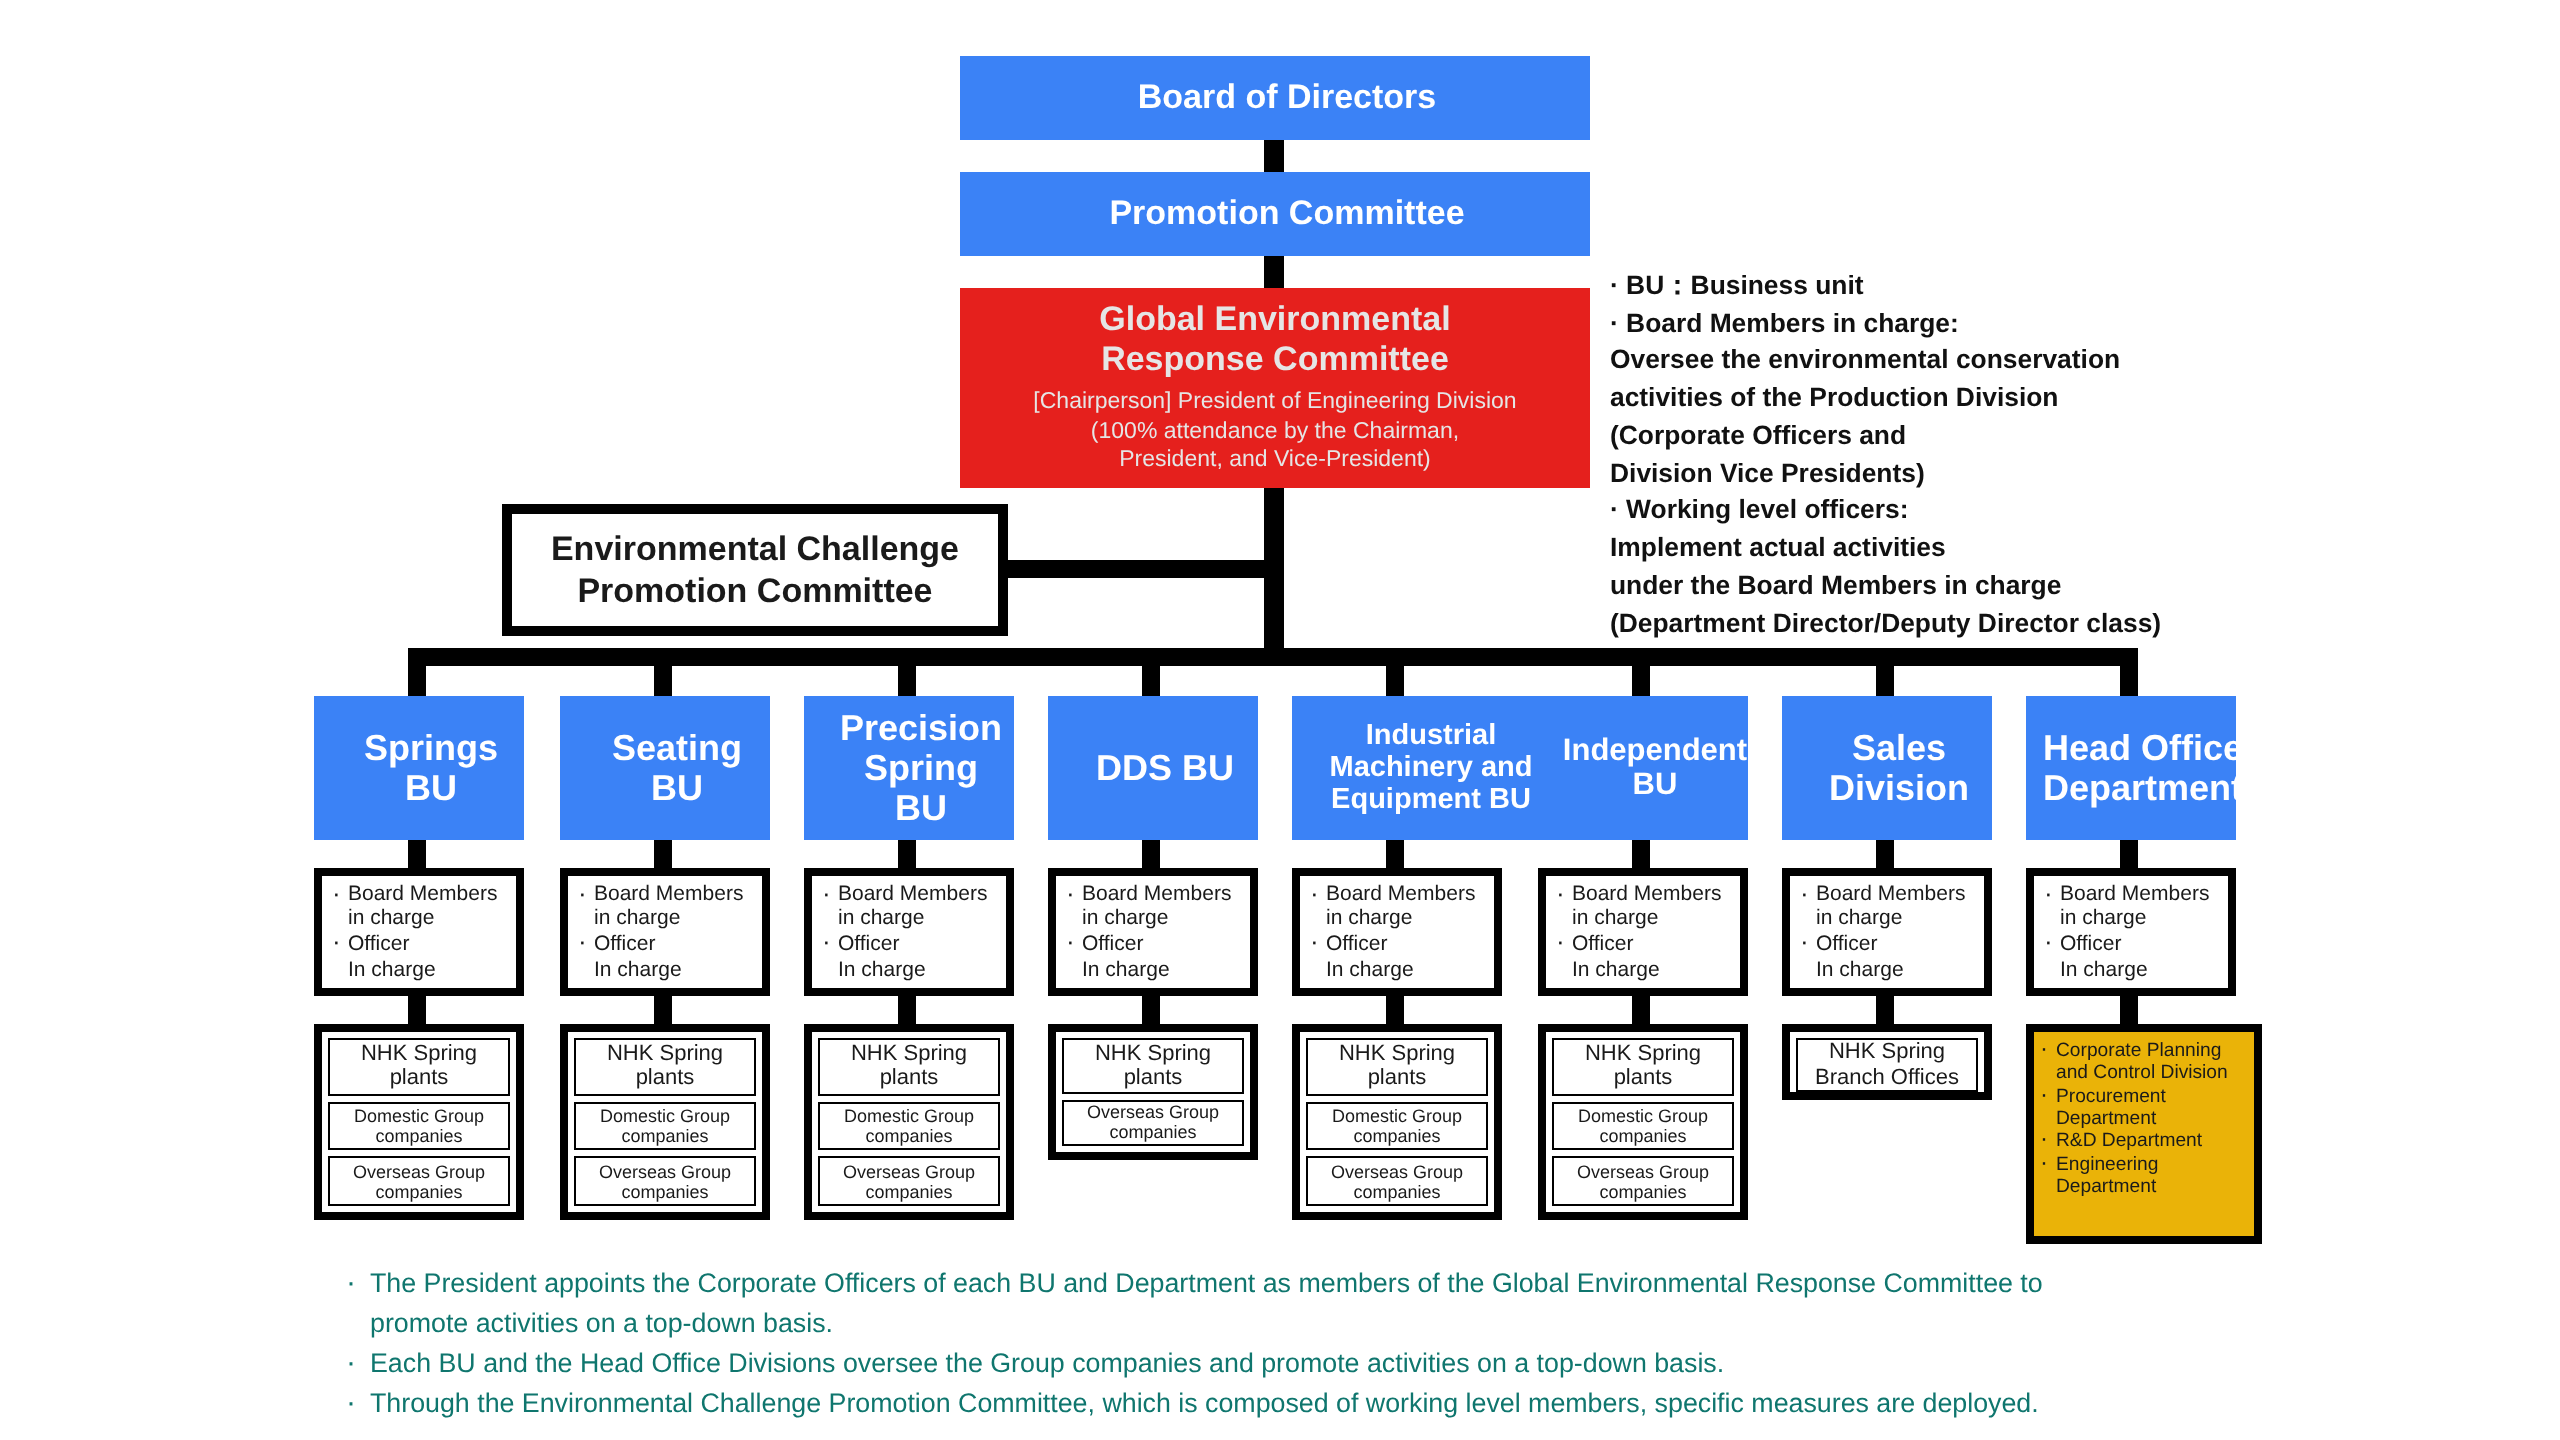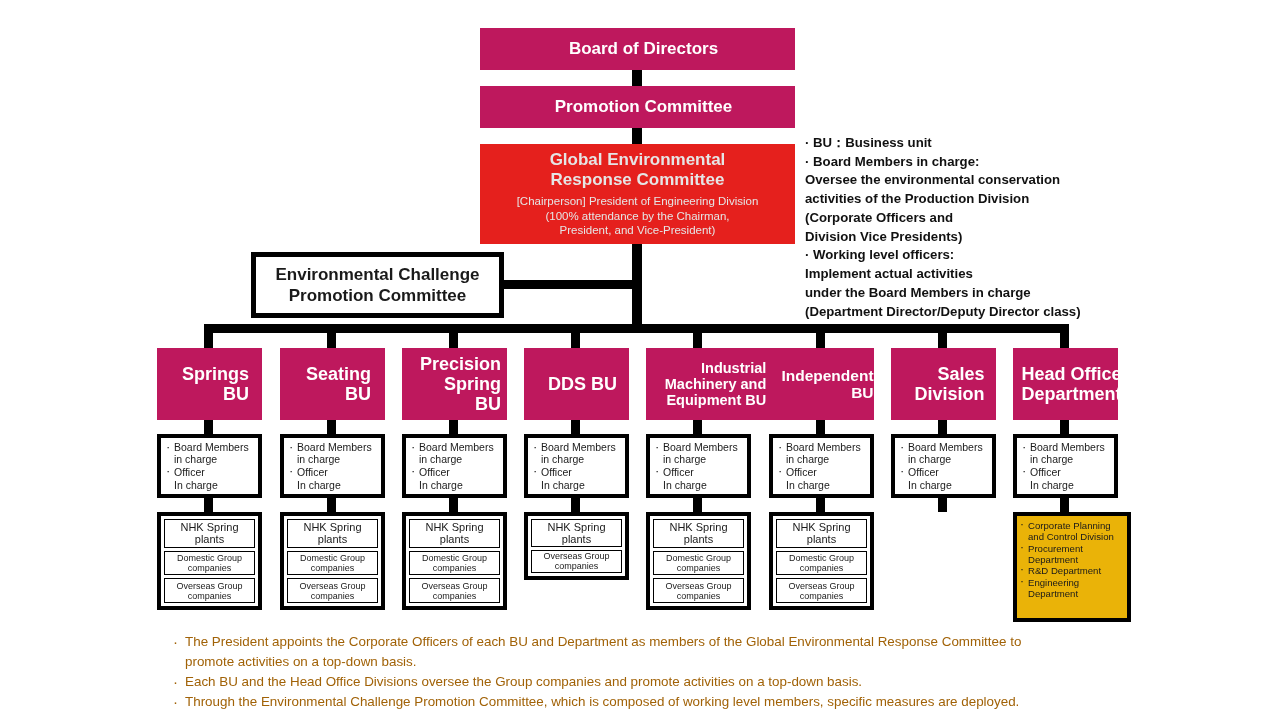--- a/index.html
+++ b/index.html
@@ -10,25 +10,25 @@
     font-family:"Liberation Sans","DejaVu Sans",sans-serif;
     color:#1a1a1a;
     overflow:hidden;
     position:relative;
   }
   #stage{position:absolute;left:0;top:0;width:1280px;height:720px;}
 
   
   .gbox{
     position:absolute;
-    background:#be185d;
+    background:#3b82f6;
     color:#ffffff;
     font-weight:bold;
     display:flex;align-items:center;justify-content:center;
-    text-align:right;
+    text-align:center;
     line-height:1.12;
     box-sizing:border-box;
     white-space:pre-line;
     padding-left:12px;
   }
   .rbox{
     position:absolute;
     background:#e5201d;
     color:#e5e5e5;
     box-sizing:border-box;
@@ -109,21 +109,21 @@
     line-height:1.42;
     color:#111;
     white-space:pre-line;
   }
 
   
   .footnotes{
     position:absolute;
     font-size:13.4px;
     line-height:1.5;
-    color:#a16207;
+    color:#0f766e;
   }
   .footnotes .fn{position:relative;padding-left:13px;white-space:pre-line;}
   .footnotes .fn:before{content:"\00B7";position:absolute;left:1px;top:-1px;font-size:15px;line-height:1.5;}
 </style>
 </head>
 <body>
 
 <div id="stage">
 
   <div class="gbox" style="left:480px;top:28px;width:315px;height:42px;font-size:17px;">Board of Directors</div>
@@ -268,20 +268,24 @@
   <div class="gbox" style="left:891px;top:348px;width:105px;height:72px;font-size:18px;">Sales
 Division</div>
   <div class="conn" style="left:938px;top:420px;width:9px;height:14px;"></div>
   <div class="bm" style="left:891px;top:434px;width:105px;height:64px;">
     <div class="li"><span style="white-space:pre-line;">Board Members
 in charge</span></div>
     <div class="li sq"><span style="white-space:pre-line;">Officer
 In charge</span></div>
   </div>
   <div class="conn" style="left:938px;top:498px;width:9px;height:14px;"></div>
+  <div class="stack" style="left:891px;top:512px;width:105px;height:38px;">
+    <div class="cell t-two">NHK Spring
+Branch Offices</div>
+  </div>
 
   <div class="conn" style="left:1060px;top:324px;width:9px;height:24px;"></div>
   <div class="gbox" style="left:1013px;top:348px;width:105px;height:72px;font-size:18px;overflow:visible;">Head Office
 Department</div>
   <div class="conn" style="left:1060px;top:420px;width:9px;height:14px;"></div>
   <div class="bm" style="left:1013px;top:434px;width:105px;height:64px;">
     <div class="li"><span style="white-space:pre-line;">Board Members
 in charge</span></div>
     <div class="li sq"><span style="white-space:pre-line;">Officer
 In charge</span></div>

